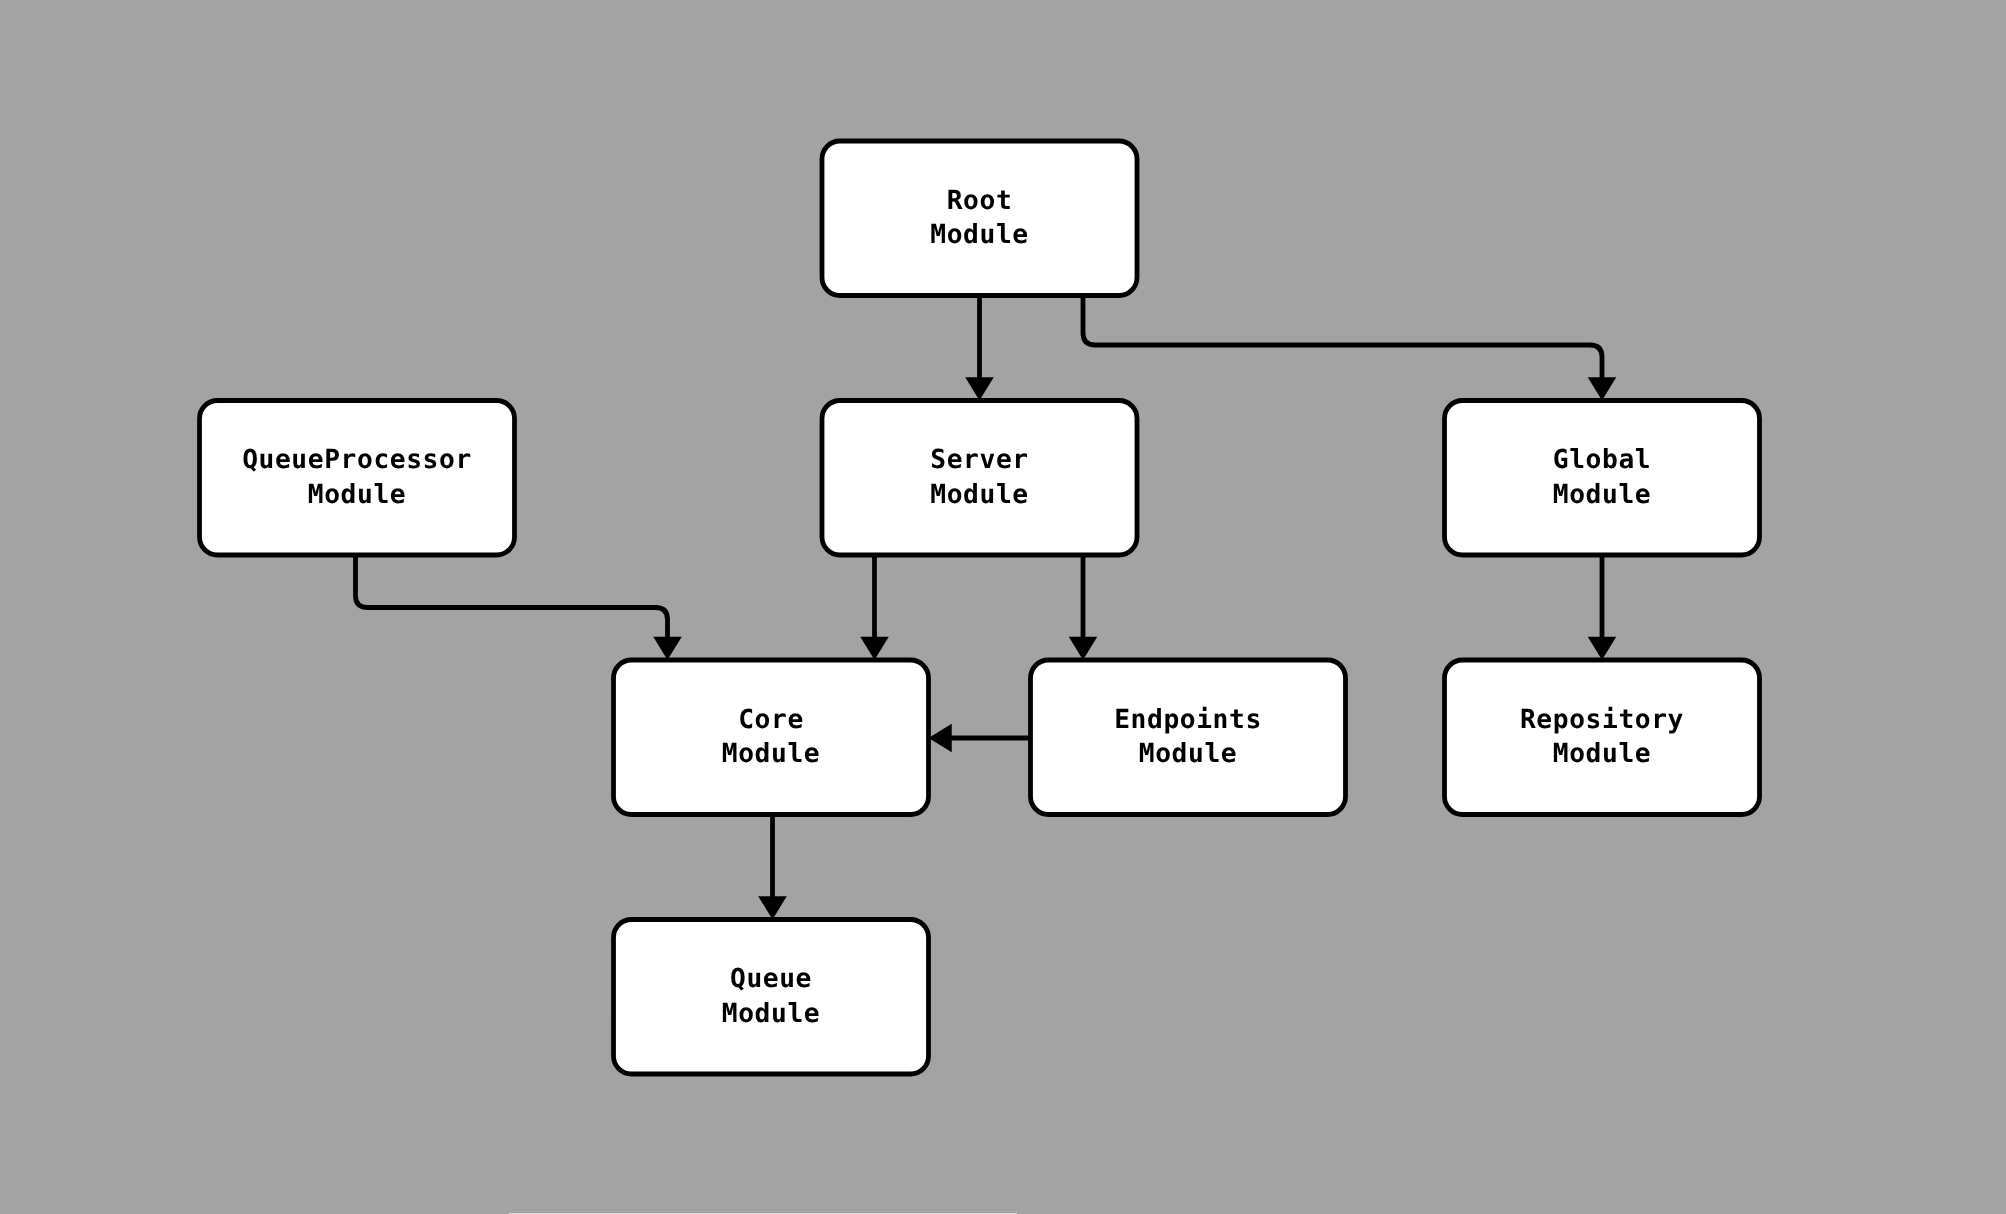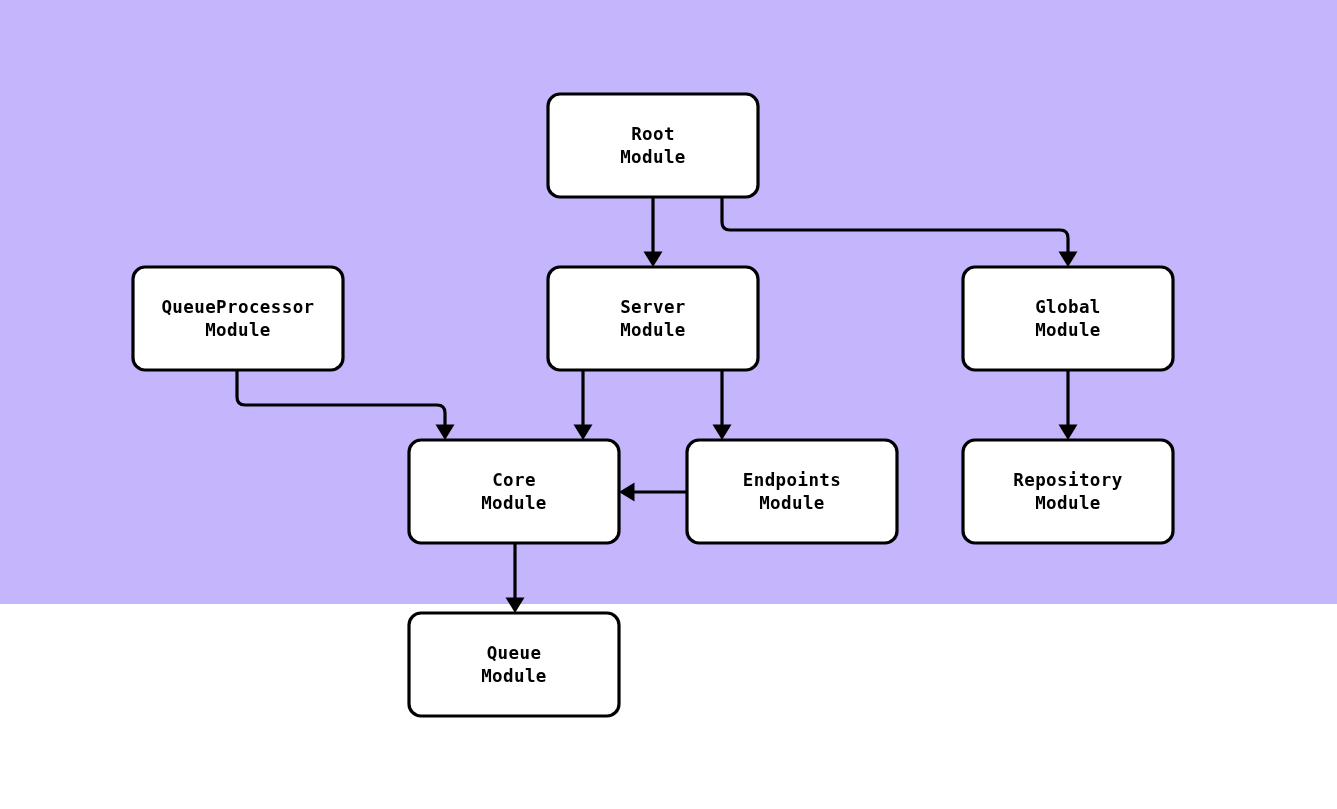--- a/index.html
+++ b/index.html
@@ -9,22 +9,22 @@
   }
   body {
     width: 1337px;
     height: 809px;
     overflow: hidden;
     font-family: "DejaVu Sans Mono", "Liberation Mono", monospace;
   }
   #diagram-canvas {
     position: relative;
     width: 1337px;
-    height: 604px;
-    background: #c4b5fd;
+    height: 809px;
+    background: #a3a3a3;
   }
   svg.layer {
     position: absolute;
     top: 0;
     left: 0;
     width: 1337px;
     height: 809px;
   }
   .node-rect {
     fill: #ffffff;

